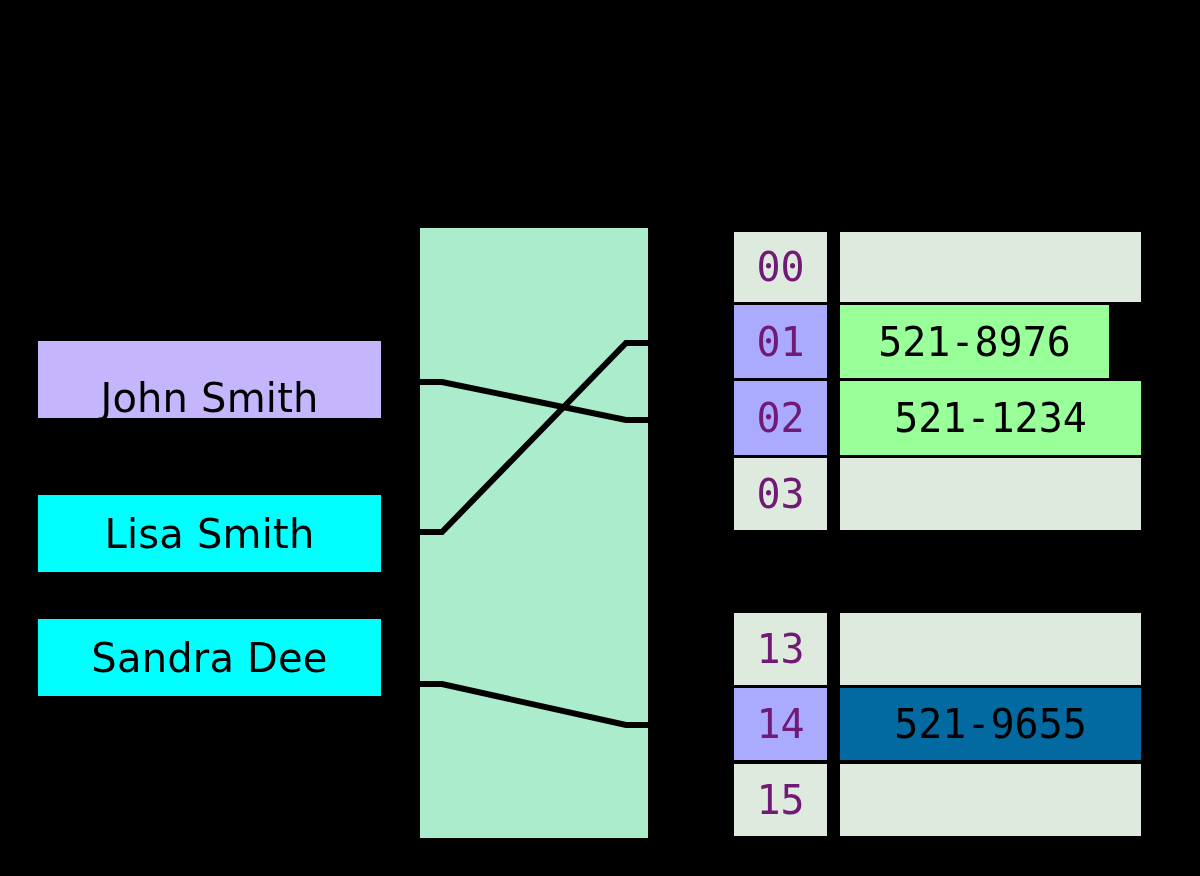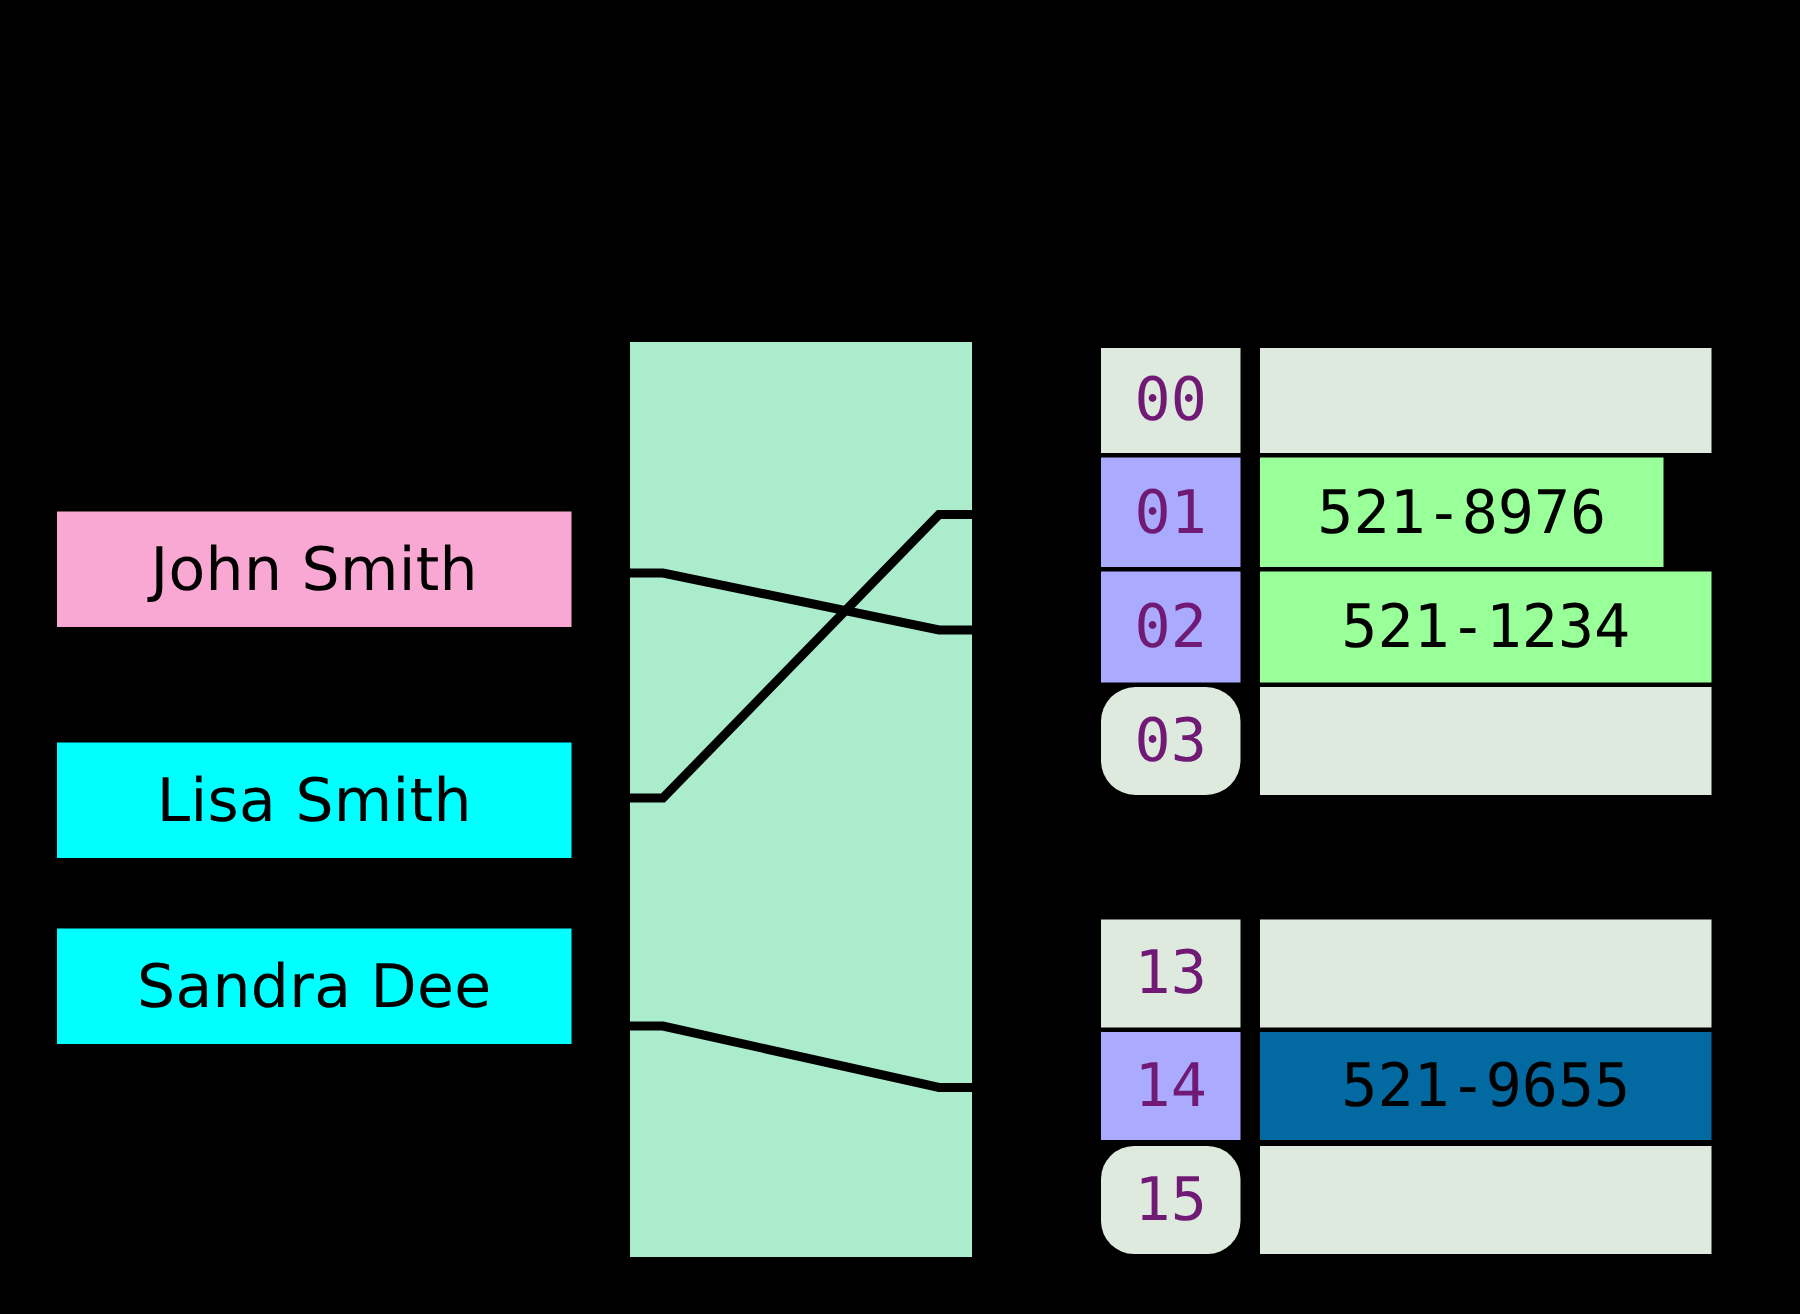--- a/index.html
+++ b/index.html
@@ -80,21 +80,21 @@
 
   <div class="hash-block" id="hash-block" style="left: 420px; top: 228px; width: 228px; height: 610px; background: rgb(170, 236, 204);"></div>
 
   <svg id="wires" viewBox="0 0 1200 876" xmlns="http://www.w3.org/2000/svg">
       <path d="M 420 382 L 442 382 L 626 420 L 648 420" fill="none" stroke="#000000" stroke-width="6" stroke-linejoin="miter" stroke-linecap="butt"></path>
       <path d="M 420 532 L 442 532 L 626 343 L 648 343" fill="none" stroke="#000000" stroke-width="6" stroke-linejoin="miter" stroke-linecap="butt"></path>
       <path d="M 420 684 L 442 684 L 626 725 L 648 725" fill="none" stroke="#000000" stroke-width="6" stroke-linejoin="miter" stroke-linecap="butt"></path>
     </svg>
 
   <div id="keys-layer">
-      <div class="key-box" style="left: 38px; top: 341px; width: 343px; height: 77px; background: #f9a8d4;">
+      <div class="key-box" style="left: 38px; top: 341px; width: 343px; height: 77px; background: #c4b5fd; align-items: flex-end;">
         <span>John Smith</span>
       </div>
       <div class="key-box" style="left: 38px; top: 495px; width: 343px; height: 77px; background: rgb(0, 255, 255);">
         <span>Lisa Smith</span>
       </div>
       <div class="key-box" style="left: 38px; top: 619px; width: 343px; height: 77px; background: rgb(0, 255, 255);">
         <span>Sandra Dee</span>
       </div>
     </div>
 
@@ -111,41 +111,41 @@
         </div>
         <div class="val-cell" style="left: 840px; top: 305px; width: 269px; height: 73px; background: rgb(153, 255, 153);">
           <span>521-8976</span>
         </div>
         <div class="idx-cell" style="left: 734px; top: 381px; width: 93px; height: 74px; background: rgb(170, 170, 255);">
           <span>02</span>
         </div>
         <div class="val-cell" style="left: 840px; top: 381px; width: 301px; height: 74px; background: rgb(153, 255, 153);">
           <span>521-1234</span>
         </div>
-        <div class="idx-cell" style="left: 734px; top: 458px; width: 93px; height: 72px; background: rgb(223, 234, 223); border-radius: 23px;">
+        <div class="idx-cell" style="left: 734px; top: 458px; width: 93px; height: 72px; background: rgb(223, 234, 223);">
           <span>03</span>
         </div>
         <div class="val-cell" style="left: 840px; top: 458px; width: 301px; height: 72px; background: rgb(223, 234, 223);">
           <span></span>
         </div>
       </div>
       <div class="bucket-table" style="left: 0px; top: 0px;">
         <div class="idx-cell" style="left: 734px; top: 613px; width: 93px; height: 72px; background: rgb(223, 234, 223);">
           <span>13</span>
         </div>
         <div class="val-cell" style="left: 840px; top: 613px; width: 301px; height: 72px; background: rgb(223, 234, 223);">
           <span></span>
         </div>
         <div class="idx-cell" style="left: 734px; top: 688px; width: 93px; height: 72px; background: rgb(170, 170, 255);">
           <span>14</span>
         </div>
         <div class="val-cell" style="left: 840px; top: 688px; width: 301px; height: 72px; background: #0369a1;">
           <span>521-9655</span>
         </div>
-        <div class="idx-cell" style="left: 734px; top: 764px; width: 93px; height: 72px; background: rgb(223, 234, 223); border-radius: 22px;">
+        <div class="idx-cell" style="left: 734px; top: 764px; width: 93px; height: 72px; background: rgb(223, 234, 223);">
           <span>15</span>
         </div>
         <div class="val-cell" style="left: 840px; top: 764px; width: 301px; height: 72px; background: rgb(223, 234, 223);">
           <span></span>
         </div>
       </div>
     </div>
 
 </div>
 

